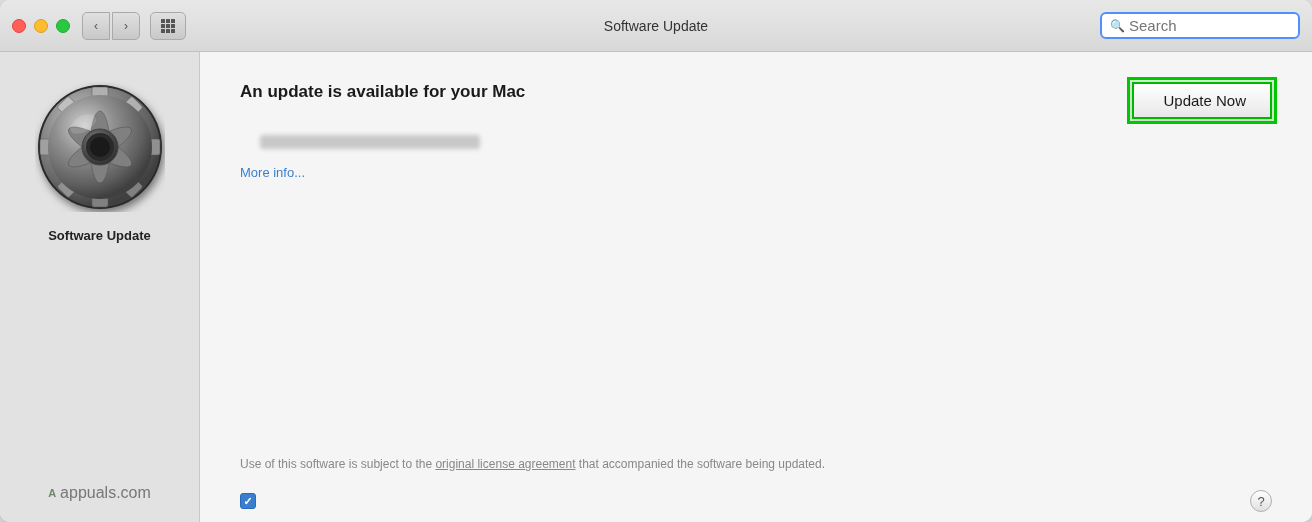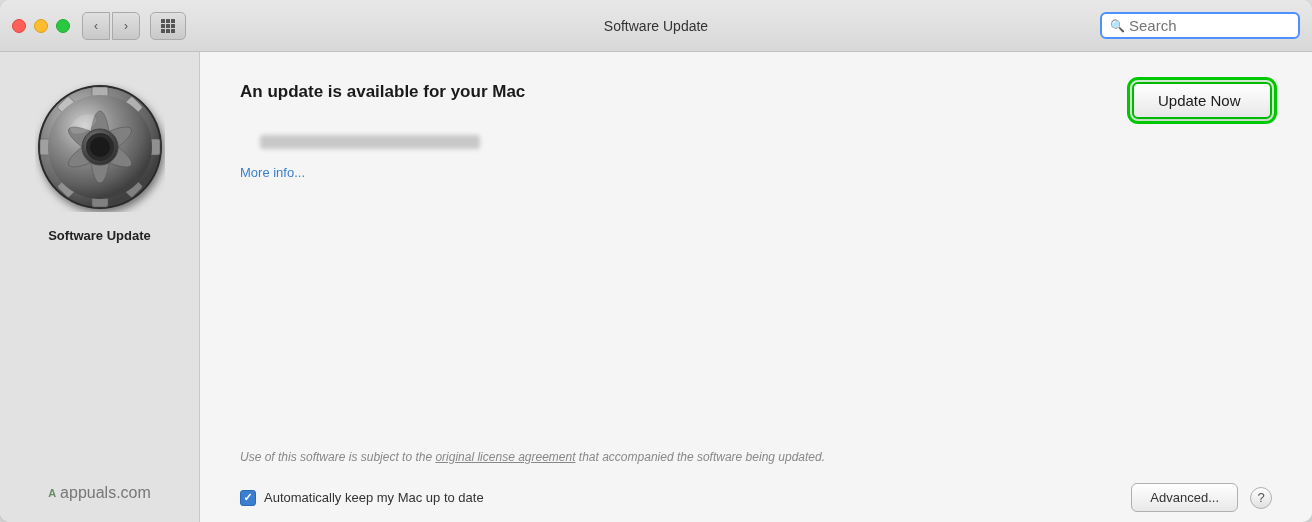--- a/index.html
+++ b/index.html
@@ -199,31 +199,31 @@
 
     .update-title {
       font-size: 17px;
       font-weight: 700;
       color: #1a1a1a;
     }
 
     .update-now-btn {
       background: linear-gradient(to bottom, #ffffff, #e8e8e8);
       border: 2px solid #00b800;
-      border-radius: 6px;
+      border-radius: 0;
       padding: 8px 24px;
       font-size: 15px;
       font-weight: 500;
       color: #1a1a1a;
       cursor: pointer;
       box-shadow: 0 2px 4px rgba(0,0,0,0.08), 0 0 0 3px rgba(0,184,0,0.15);
       outline: 3px solid #00c800;
       outline-offset: 2px;
       min-width: 140px;
-      text-align: left;
+      text-align: right;
     }
 
     .update-list {
       margin-left: 20px;
       margin-bottom: 12px;
     }
 
     .update-list-item {
       margin-bottom: 4px;
       display: flex;
@@ -247,21 +247,20 @@
     }
 
     .spacer { flex: 1; }
 
     .license-text {
       font-size: 12px;
       color: #888;
       line-height: 1.6;
       margin-bottom: 16px;
       max-width: 620px;
-      font-style: italic;
     }
 
     .license-link {
       color: #888;
       text-decoration: underline;
     }
 
     .bottom-row {
       display: flex;
       align-items: center;
@@ -453,21 +452,19 @@
 
       <p class="license-text">
         <span>Use of this software is subject to the </span><a class="license-link">original license agreement</a><span> that accompanied the software being updated.</span>
       </p>
 
       <div class="bottom-row">
         <div class="checkbox-container">
           <div class="checkbox">
             <span class="checkmark">✓</span>
           </div>
-          <label class="checkbox-label">Automatically keep my Mac up to date</label>
         </div>
-        <button class="advanced-btn">Advanced...</button>
         <div class="help-btn">?</div>
       </div>
 
     </div>
   </div>
 </div>
 
 </body></html>

